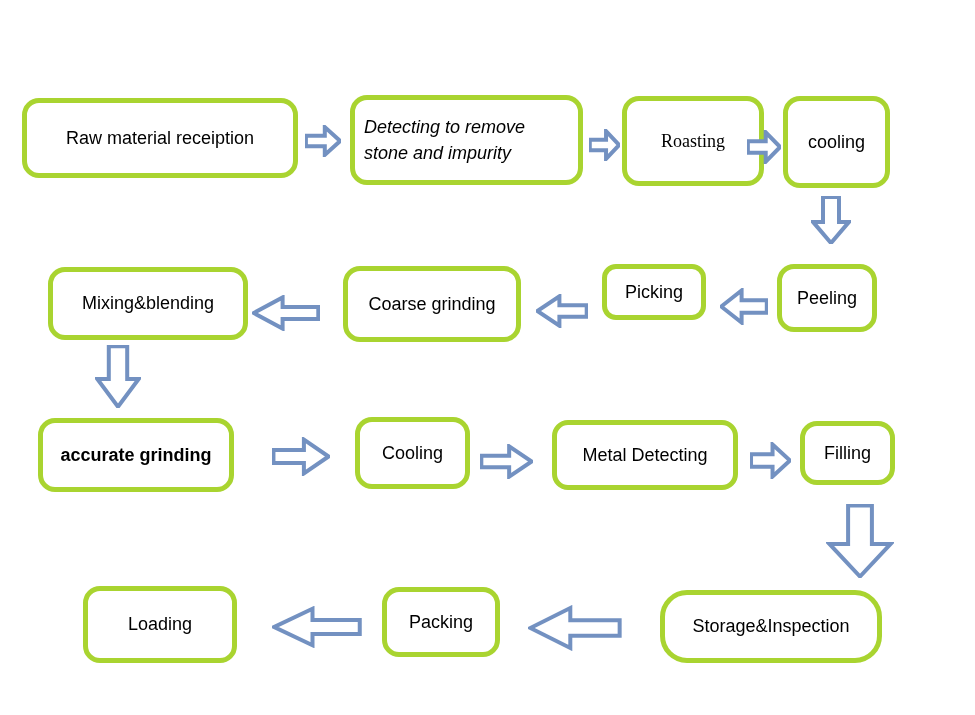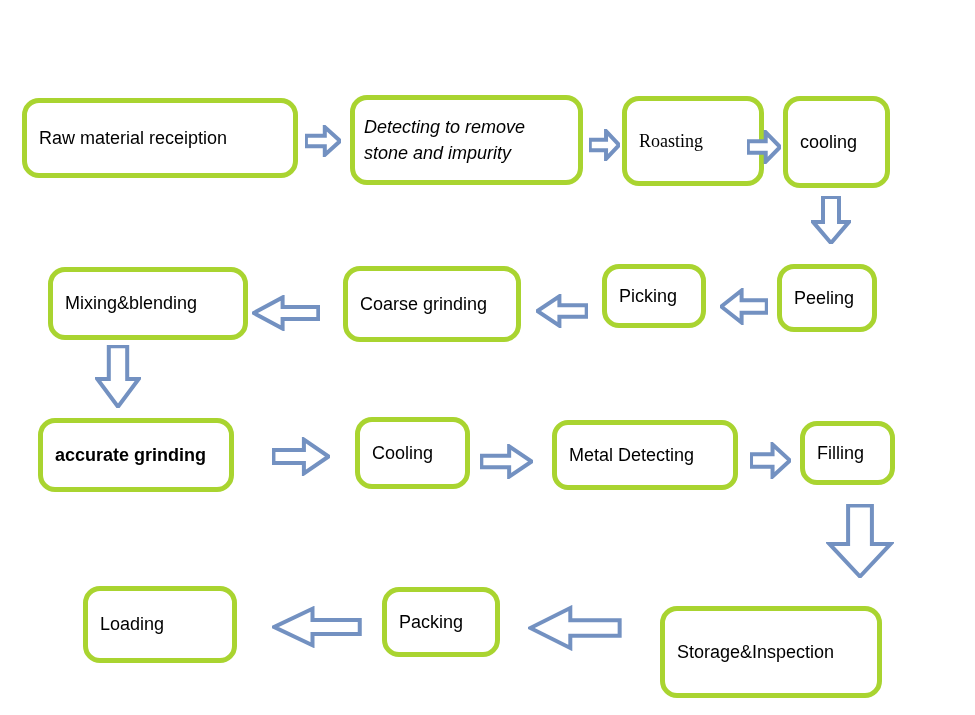--- a/index.html
+++ b/index.html
@@ -17,25 +17,26 @@
     background:var(--bg);
     overflow:hidden;
   }
   .node{
     position:absolute;
     background:#fff;
     border:5px solid var(--green);
     border-radius:17px;
     display:flex;
     align-items:center;
+    justify-content:center;
     text-align:center;
     color:var(--text);
     font-size:18px;
     line-height:1.45;
-    padding:0 12px;
+    padding:0 6px;
   }
   .node.left-align{
     justify-content:flex-start;
     text-align:left;
     padding:0 4px 0 9px;
     font-style:italic;
   }
   .arrow{position:absolute;display:block;}
   .arrow polygon{
     fill:#ffffff;
@@ -83,21 +84,21 @@
   </svg>
 
   <div class="node" style="left:777px;top:264px;width:100px;height:68px;">
     <span>Peeling</span>
   </div>
 
   <svg class="arrow" style="left:720px;top:288px;" width="48" height="37" viewBox="0 0 40 30" preserveAspectRatio="none">
     <polygon points="39,10 18,10 18,2 1,15 18,28 18,20 39,20"></polygon>
   </svg>
 
-  <div class="node" style="left:602px;top:264px;width:104px;height:64px;">
+  <div class="node" style="left:602px;top:264px;width:104px;height:56px;border-radius:14px;">
     <span>Picking</span>
   </div>
 
   <svg class="arrow" style="left:536px;top:294px;" width="52" height="34" viewBox="0 0 40 30" preserveAspectRatio="none">
     <polygon points="39,10 18,10 18,2 1,15 18,28 18,20 39,20"></polygon>
   </svg>
 
   <div class="node" style="left:343px;top:266px;width:178px;height:76px;">
     <span>Coarse grinding</span>
   </div>
@@ -139,21 +140,21 @@
   </svg>
 
   <div class="node" style="left:800px;top:421px;width:95px;height:64px;">
     <span>Filling</span>
   </div>
 
   <svg class="arrow" style="left:826px;top:504px;" width="68" height="74" viewBox="0 0 40 50" preserveAspectRatio="none">
     <polygon points="13,1 27,1 27,27 38,27 20,49 2,27 13,27"></polygon>
   </svg>
 
-  <div class="node" style="left:660px;top:606px;width:222px;height:92px;">
+  <div class="node" style="left:660px;top:590px;width:222px;height:73px;border-radius:27px;">
     <span>Storage&amp;Inspection</span>
   </div>
 
   <svg class="arrow" style="left:528px;top:605px;" width="94" height="46" viewBox="0 0 40 30" preserveAspectRatio="none">
     <polygon points="39,10 18,10 18,2 1,15 18,28 18,20 39,20"></polygon>
   </svg>
 
   <div class="node" style="left:382px;top:587px;width:118px;height:70px;">
     <span>Packing</span>
   </div>

